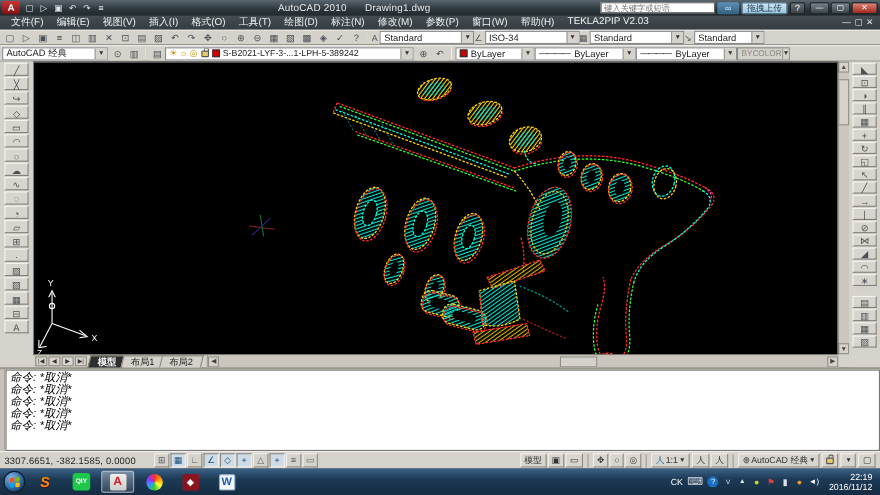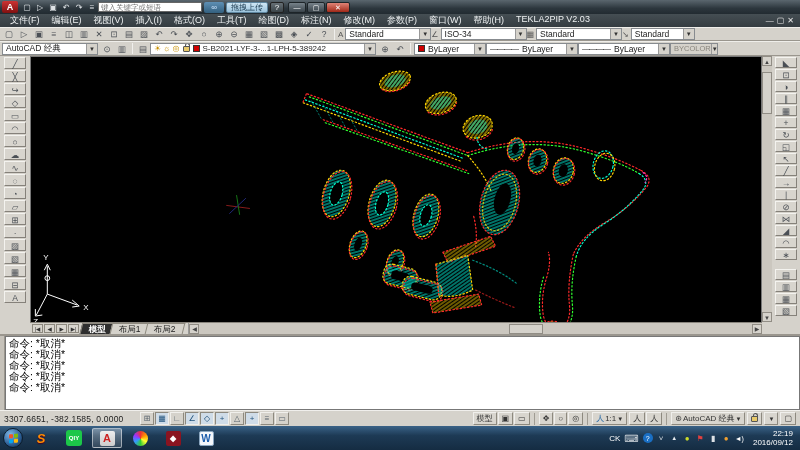--- a/index.html
+++ b/index.html
@@ -65,21 +65,21 @@
   .tnavbtn{width:11px;height:9px;background:#d8d5ce;border:1px solid #8d897f;font-size:5.5px;line-height:8px;text-align:center;color:#333;}
   .tab{padding:0 7px;line-height:11px;color:#222;border:1px solid #8d897f;border-bottom:none;transform:skewX(-14deg);margin-right:-3px;background:#d5d2cb;}
   .tab>span{display:inline-block;transform:skewX(14deg);}
   .tab.active{background:#2e2e2e;color:#fff;font-weight:bold;}
   .hscroll{flex:1;display:flex;align-items:center;margin-left:8px;background:#cbc7bf;border-left:1px solid #999;}
   .hsbtn{width:10px;height:10px;background:#d5d2cb;border:1px solid #918d85;font-size:6px;line-height:9px;text-align:center;color:#444;}
   .htrack{flex:1;position:relative;height:10px;}
   .hthumb{position:absolute;left:56%;top:0;width:34px;height:10px;background:#d5d2cb;border:1px solid #918d85;}
 
   
-  .cmdwin{flex:0 0 auto;height:76px;display:flex;background:#d5d2cb;border-top:2px solid #9a968e;}
+  .cmdwin{flex:0 0 auto;height:76px;display:flex;background:#d5d2cb;border-top:2px solid #9a968e;font-style:italic;}
   .cmdgrip{width:5px;background:#c6c2ba;border-right:1px solid #9a968e;}
   .cmdbody{flex:1;background:#fff;border:1px solid #777;display:flex;flex-direction:column;font-size:10.5px;color:#000;}
   .cmdhist{flex:1;padding:1px 3px;line-height:11px;overflow:hidden;}
   .cmdprompt{border-top:1px solid #888;padding:1px 3px;line-height:11px;}
 
   
   .statusbar{flex:0 0 auto;height:16px;background:#d5d2cb;border-top:1px solid #f0efec;display:flex;align-items:center;font-size:9px;color:#222;padding:0 4px;gap:2px;}
   .coords{width:128px;font-size:8.5px;letter-spacing:.2px;}
   .stoggles{display:flex;gap:1px;margin-left:6px;}
   .stbtn{width:14px;height:13px;font-size:8px;line-height:12px;text-align:center;color:#55606a;background:#d5d2cb;border:1px solid;border-color:#f0efec #8d897f #8d897f #f0efec;}
@@ -112,20 +112,24 @@
     <span class="acadlogo">A</span>
     <span class="qat">
 
     <span class="qbtn">▢</span>
         <span class="qbtn">▷</span>
         <span class="qbtn">▣</span>
         <span class="qbtn">↶</span>
         <span class="qbtn">↷</span>
         <span class="qbtn">≡</span>
       </span>
+    <span class="wtitle">
+      <span>AutoCAD 2010</span>
+      <span class="doc">Drawing1.dwg</span>
+    </span>
     <span class="searchwrap">
       <input class="searchbox" placeholder="键入关键字或短语" style="">
       <span class="cloudbtn">∞</span>
       <span class="uploadbtn">拖拽上传</span>
       <span class="helpbtn">?</span>
     </span>
     <span class="winctl">
 
     <span class="wbtn">—</span>
         <span class="wbtn">▢</span>
@@ -627,17 +631,17 @@
         <span class="ti" style="color:#cfd6dc">˅</span>
         <span class="ti" style="color:#e6ebef;font-size:6px">▲</span>
         <span class="ti" style="color:#cadb2a">●</span>
         <span class="ti" style="color:#e04040">⚑</span>
         <span class="ti" style="color:#dde2e6">▮</span>
         <span class="ti" style="color:#f0a030">●</span>
         <span class="ti" style="color:#fff;font-size:7px">◄)</span>
       </span>
     <span class="clock">
       <div>22:19</div>
-      <div>2016/09/12</div>
+      <div>2016/11/12</div>
     </span>
   </div>
 
 </div>
 
 </body></html>

